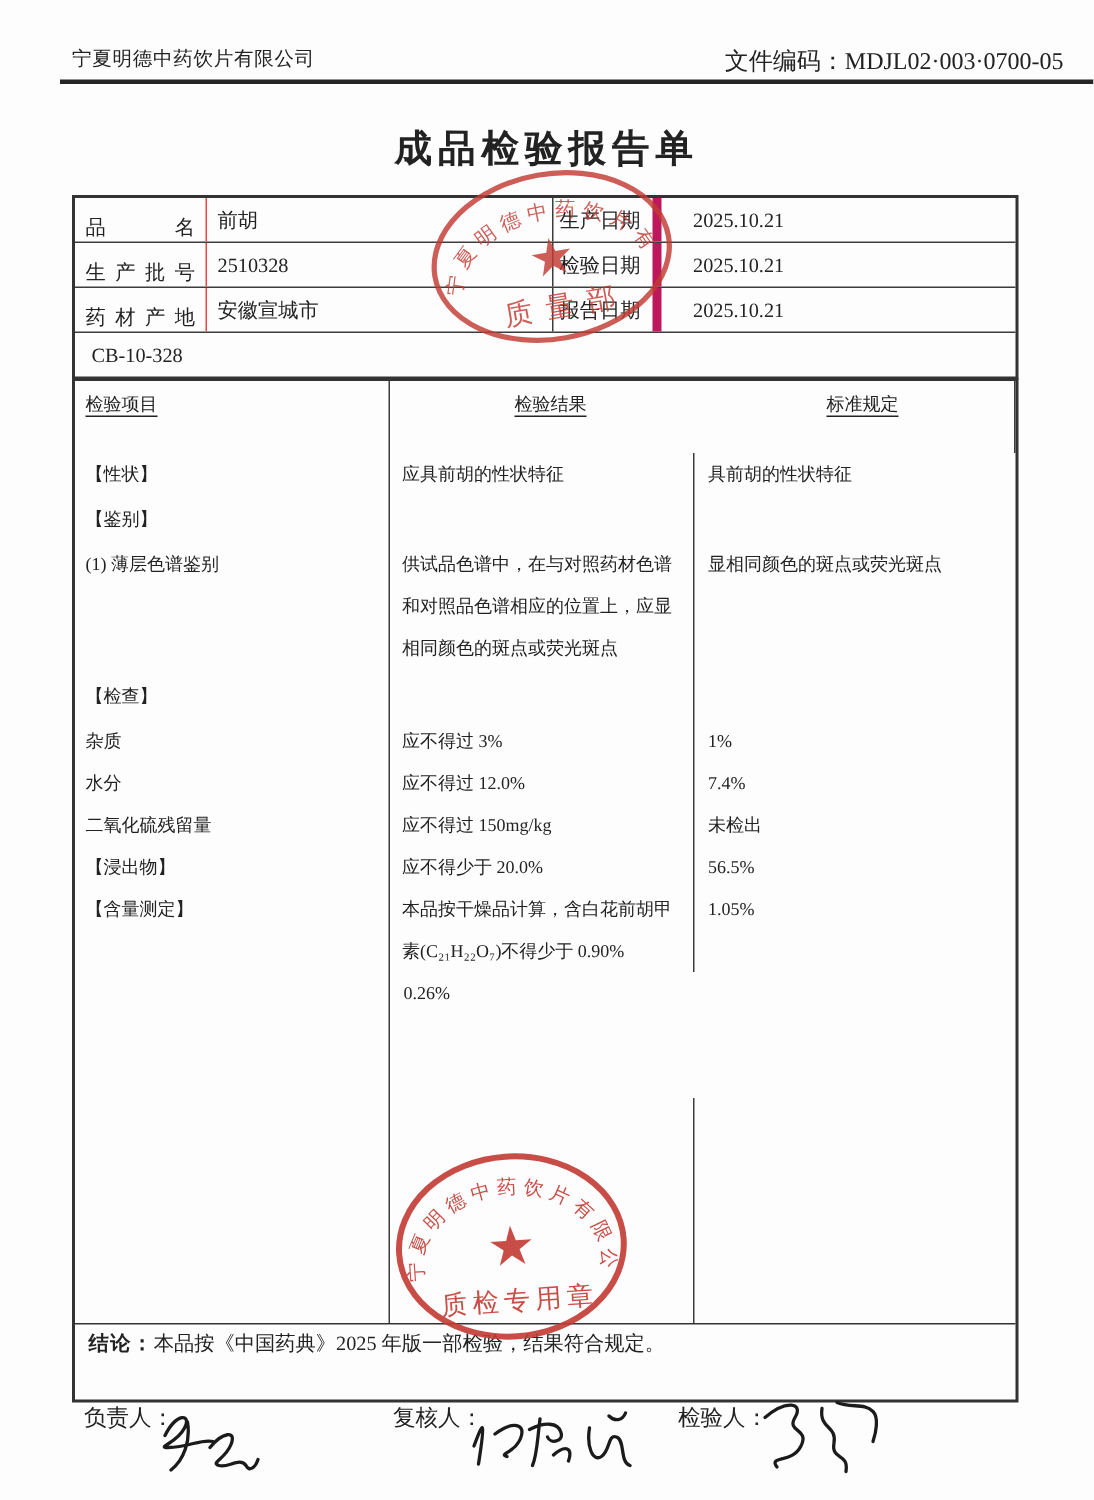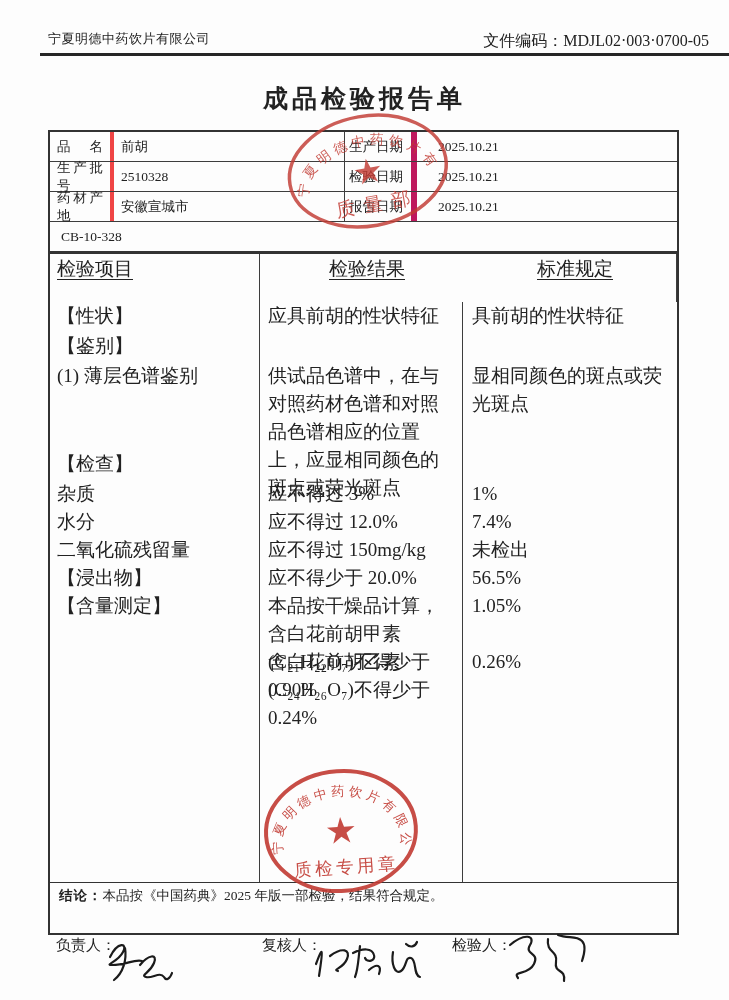--- a/index.html
+++ b/index.html
@@ -12,31 +12,31 @@
   
   #hdr-left{left:48px;top:30px;font-size:13px;letter-spacing:.5px;}
   #hdr-right{right:20px;top:31px;font-size:16px;}
   #hdr-rule{left:40px;right:0;top:53px;height:2.5px;background:#262626;}
   #title{left:0;width:729px;top:82px;text-align:center;font-size:25px;font-weight:bold;letter-spacing:4px;}
   
   #info{left:48px;top:130px;width:631px;border:2px solid #333;box-sizing:border-box;background:transparent;}
   .irow{display:flex;height:29px;border-bottom:1px solid #3d3d3d;}
   .irow:last-child{border-bottom:none;}
   .ic{box-sizing:border-box;display:flex;align-items:center;font-size:13.5px;padding:0 7px;}
-  .ic.l{width:64px;border-right:4px solid #ef4444;}
+  .ic.l{width:88px;border-right:1px solid #ef4444;align-items:flex-end;}
   .ic.v{width:231px;border-right:1px solid #3d3d3d;}
   .ic.l2{width:72px;border-right:6px solid #be185d;padding:0 4px;}
   .ic.v2{flex:1;padding-left:21px;}
   .ic.rl{width:307px;border-right:1px solid #3d3d3d;}
   .ic.rv{flex:1;padding-left:11px;}
   .jlabel{display:block;width:100%;text-align:justify;text-align-last:justify;}
   
   #main{left:48px;top:252px;width:631px;height:683px;border:2px solid #333;box-sizing:border-box;}
   .mrow{display:flex;}
-  .mc{box-sizing:border-box;font-size:19px;line-height:28px;}
+  .mc{box-sizing:border-box;font-size:12px;line-height:28px;}
   .c1{width:210px;border-right:1px solid #3d3d3d;padding:0 6px 0 7px;}
   .c2{width:203px;border-right:1px solid #3d3d3d;padding:0 8px;}
   .c3{flex:1;padding:0 9px;}
   .h48{height:48px;}.h30{height:30px;}.h88{height:88px;}.h28{height:28px;}
   .h56{height:56px;}.h84{height:84px;}.hfill{height:150px;}
   .mhead .mc{padding-top:6px;line-height:18px;}
   .mhead .c2,.mhead .c3{text-align:center;}
   .uline{text-decoration:underline;text-underline-offset:4px;}
   .crow{border-top:1.5px solid #333;height:14px;line-height:25px;font-size:13.5px;padding-left:9px;box-sizing:border-box;}
   .crow b{letter-spacing:1px;}
@@ -135,21 +135,20 @@
     <div class="mc c2">应不得少于 20.0%</div>
     <div class="mc c3">56.5%</div>
   </div>
   <div class="mrow h56">
     <div class="mc c1">【含量测定】</div>
     <div class="mc c2">本品按干燥品计算，含白花前胡甲素(C₂₁H₂₂O₇)不得少于 0.90%</div>
     <div class="mc c3">1.05%</div>
   </div>
   <div class="mrow h84">
     <div class="mc c1"></div>
-    <div class="mc c2">含白花前胡乙素(C₂₄H₂₆O₇)不得少于 0.24%</div>
     <div class="mc c3">0.26%</div>
   </div>
 
   <div class="mrow hfill">
     <div class="mc c1"></div>
     <div class="mc c2"></div>
     <div class="mc c3"></div>
   </div>
 
   <div class="crow">

